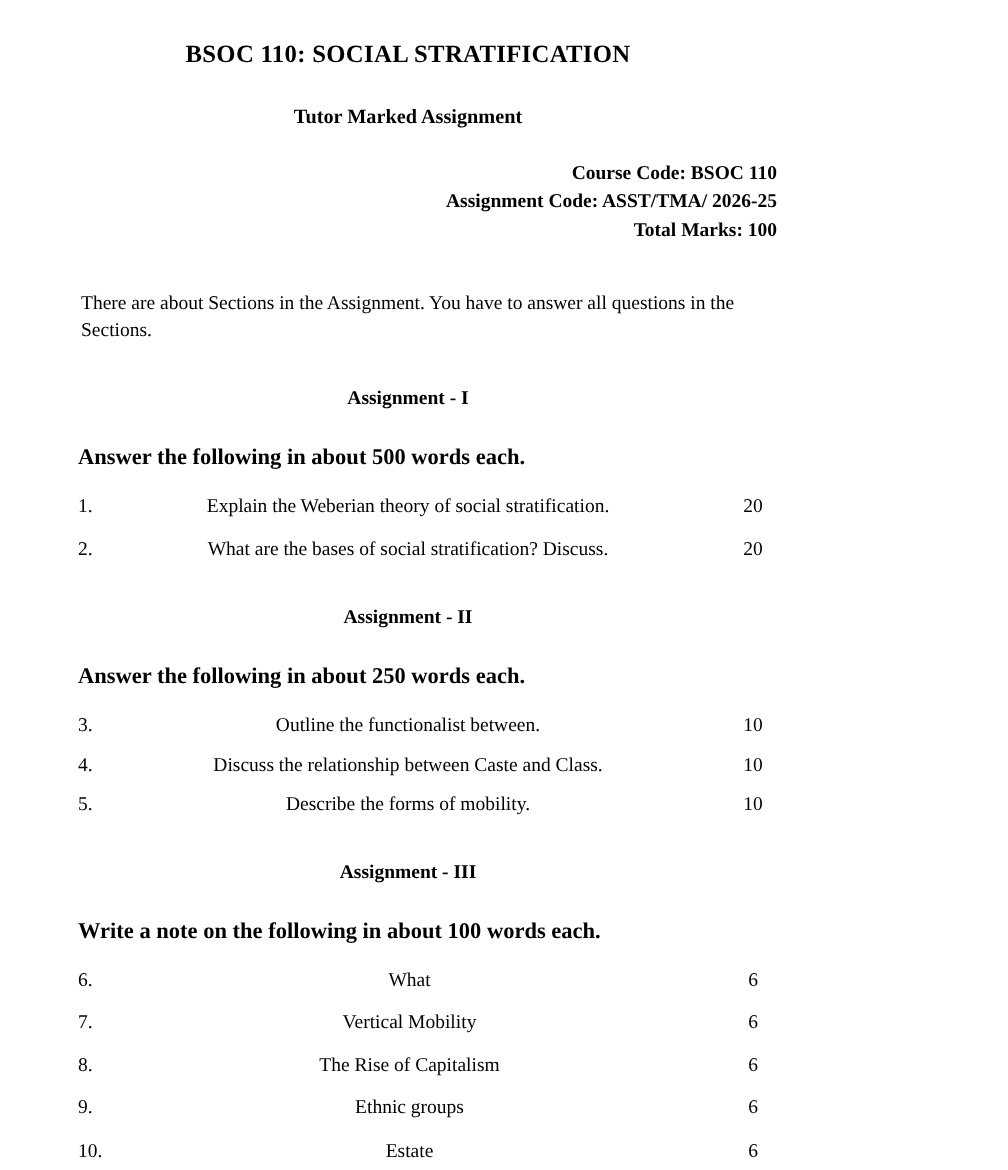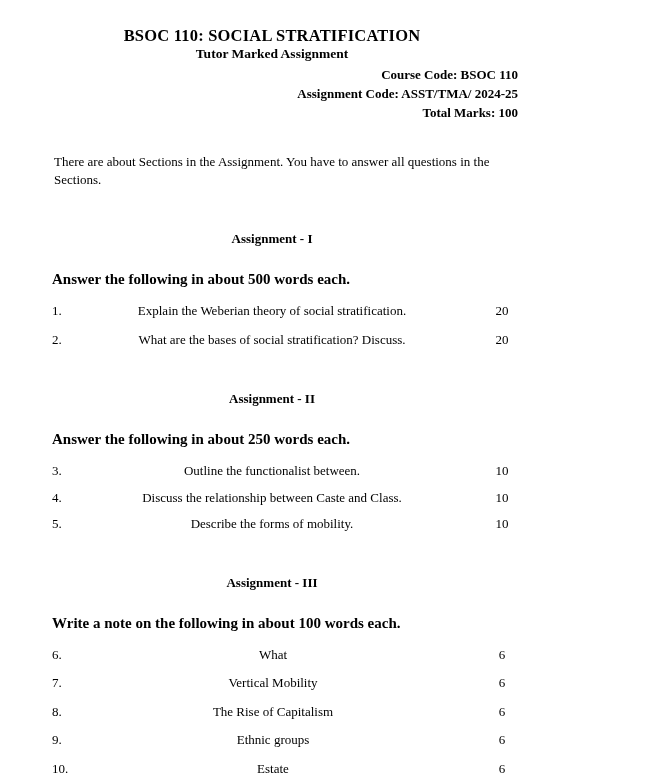--- a/index.html
+++ b/index.html
@@ -26,40 +26,41 @@
     font-size: 16.5px;
     font-weight: bold;
     letter-spacing: 0.2px;
     margin-top: 8px;
     margin-bottom: 0;
   }
   .doc-subtitle {
     text-align: center;
     font-size: 13.5px;
     font-weight: bold;
+    margin-top: 24px;
   }
   .meta-block {
-    margin-top: 4px;
+    margin-top: 20px;
     text-align: right;
     font-size: 13px;
     font-weight: bold;
     line-height: 1.45;
     padding-right: 4px;
   }
   .meta-line {
     display: block;
   }
   .intro {
     margin-top: 30px;
     font-size: 13px;
     line-height: 1.4;
     padding-left: 32px;
   }
   .section {
-    margin-top: 42px;
+    margin-top: 28px;
   }
   .section-heading {
     text-align: center;
     font-size: 13px;
     font-weight: bold;
     margin-bottom: 0;
   }
   .section-instruction {
     font-size: 15px;
     font-weight: bold;
@@ -102,21 +103,21 @@
 <body>
 
 <div class="page">
 
   <div class="doc-title">BSOC 110: SOCIAL STRATIFICATION</div>
 
   <div class="doc-subtitle">Tutor Marked Assignment</div>
 
   <div class="meta-block">
     <span class="meta-line">Course Code: BSOC 110</span>
-    <span class="meta-line">Assignment Code: ASST/TMA/ 2024-25</span>
+    <span class="meta-line">Assignment Code: ASST/TMA/ 2026-25</span>
     <span class="meta-line">Total Marks: 100</span>
   </div>
 
   <div class="intro">There are about Sections in the Assignment. You have to answer all questions in the Sections.</div>
 
   <div class="section sec1">
     <div class="section-heading">Assignment - I</div>
     <div class="section-instruction">Answer the following in about 500 words each.</div>
     <div class="q-list">
       <div class="q-row">

